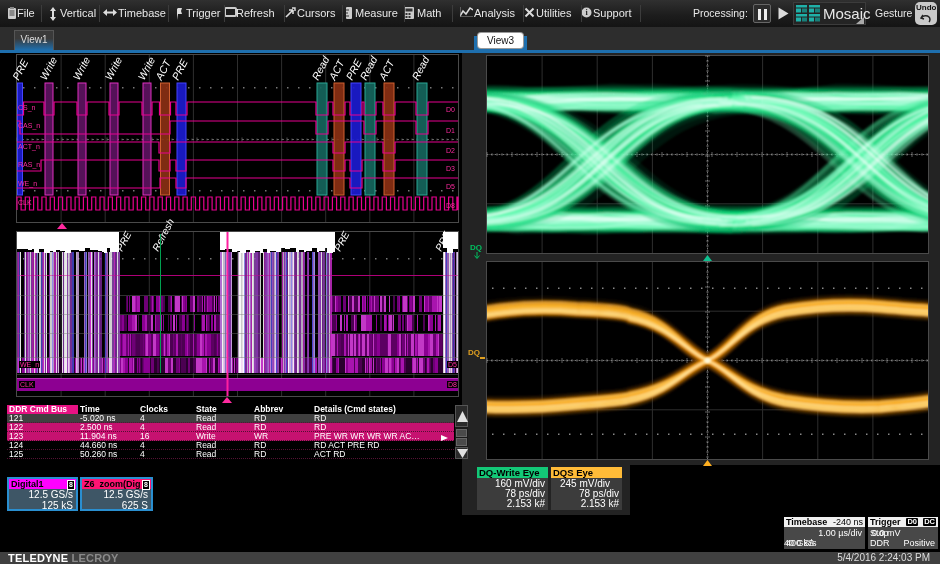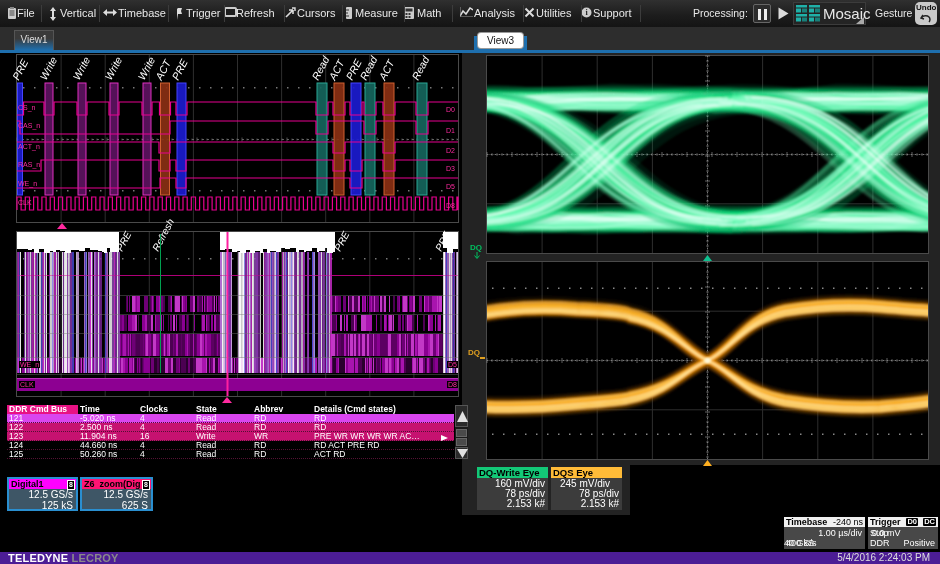--- a/index.html
+++ b/index.html
@@ -1100,21 +1100,21 @@
     </svg>
     <div class="abs" style="left:7px;top:405px;width:447px;height:54px;background:#000;color:#fff;font-size:9px">
       <div class="abs" style="left:0;top:0;width:447px;height:9px;background:#000"></div>
       <div class="abs" style="left:0;top:0;width:71px;height:9px;background:#e81284"></div>
       <div class="abs" style="left:2px;top:-1px;font-weight:bold;font-size:8.5px">DDR Cmd Bus</div>
       <div class="abs" style="left:73px;top:-1px;font-weight:bold;font-size:8.5px">Time</div>
       <div class="abs" style="left:133px;top:-1px;font-weight:bold;font-size:8.5px">Clocks</div>
       <div class="abs" style="left:189px;top:-1px;font-weight:bold;font-size:8.5px">State</div>
       <div class="abs" style="left:247px;top:-1px;font-weight:bold;font-size:8.5px">Abbrev</div>
       <div class="abs" style="left:307px;top:-1px;font-weight:bold;font-size:8.5px">Details (Cmd states)</div>
-      <div class="abs" style="left:0;top:9px;width:447px;height:9px;background:#d946ef;border-bottom:1px dotted #551133">
+      <div class="abs" style="left:0;top:9px;width:447px;height:9px;background:#404040;border-bottom:1px dotted #551133">
         <span class="abs" style="left:2px;top:-1px;font-size:8.5px;white-space:nowrap">121</span>
         <span class="abs" style="left:73px;top:-1px;font-size:8.5px;white-space:nowrap">-5.020 ns</span>
         <span class="abs" style="left:133px;top:-1px;font-size:8.5px;white-space:nowrap">4</span>
         <span class="abs" style="left:189px;top:-1px;font-size:8.5px;white-space:nowrap">Read</span>
         <span class="abs" style="left:247px;top:-1px;font-size:8.5px;white-space:nowrap">RD</span>
         <span class="abs" style="left:307px;top:-1px;font-size:8.5px;white-space:nowrap">RD</span>
       </div>
       <div class="abs" style="left:0;top:18px;width:447px;height:9px;background:#c61270;border-bottom:1px dotted #551133">
         <span class="abs" style="left:2px;top:-1px;font-size:8.5px;white-space:nowrap">122</span>
         <span class="abs" style="left:73px;top:-1px;font-size:8.5px;white-space:nowrap">2.500 ns</span>
@@ -2199,16 +2199,16 @@
       <div class="abs" style="left:0;top:0;width:70px;height:10px;background:#f0f0f0;color:#000;font-size:9px;line-height:10px">
         <b style="position:absolute;left:2px">Trigger</b>
         <span style="position:absolute;right:20px;background:#000;color:#fff;font-size:7.5px;font-weight:bold;padding:0 1px;border-radius:1px;top:1px;line-height:8px">D0</span>
         <span style="position:absolute;right:2px;background:#000;color:#fff;font-size:7.5px;font-weight:bold;padding:0 1px;border-radius:1px;top:1px;line-height:8px">DC</span>
       </div>
       <div class="abs" style="left:2px;top:11px;color:#fff;font-size:9px">Stop</div>
       <div class="abs" style="left:4px;top:11px;width:67px;color:#fff;font-size:9px">0.0 mV</div>
       <div class="abs" style="left:2px;top:21px;color:#fff;font-size:9px">DDR</div>
       <div class="abs" style="left:0;top:21px;width:67px;text-align:right;color:#fff;font-size:9px">Positive</div>
     </div>
-    <div class="abs" style="left:0;top:552px;width:940px;height:12px;background:#4c1d95">
+    <div class="abs" style="left:0;top:552px;width:940px;height:12px;background:#404040">
       <div class="abs" style="left:8px;top:0;font-size:11px;line-height:12px;color:#fff;font-weight:bold;letter-spacing:0.2px">TELEDYNE <span style="color:#8a8a8a">LECROY</span></div>
       <div class="abs" style="left:640px;top:0;width:290px;text-align:right;font-size:10px;line-height:12px;color:#ddd">5/4/2016 2:24:03 PM</div>
     </div>
   </div>
 </body></html>

